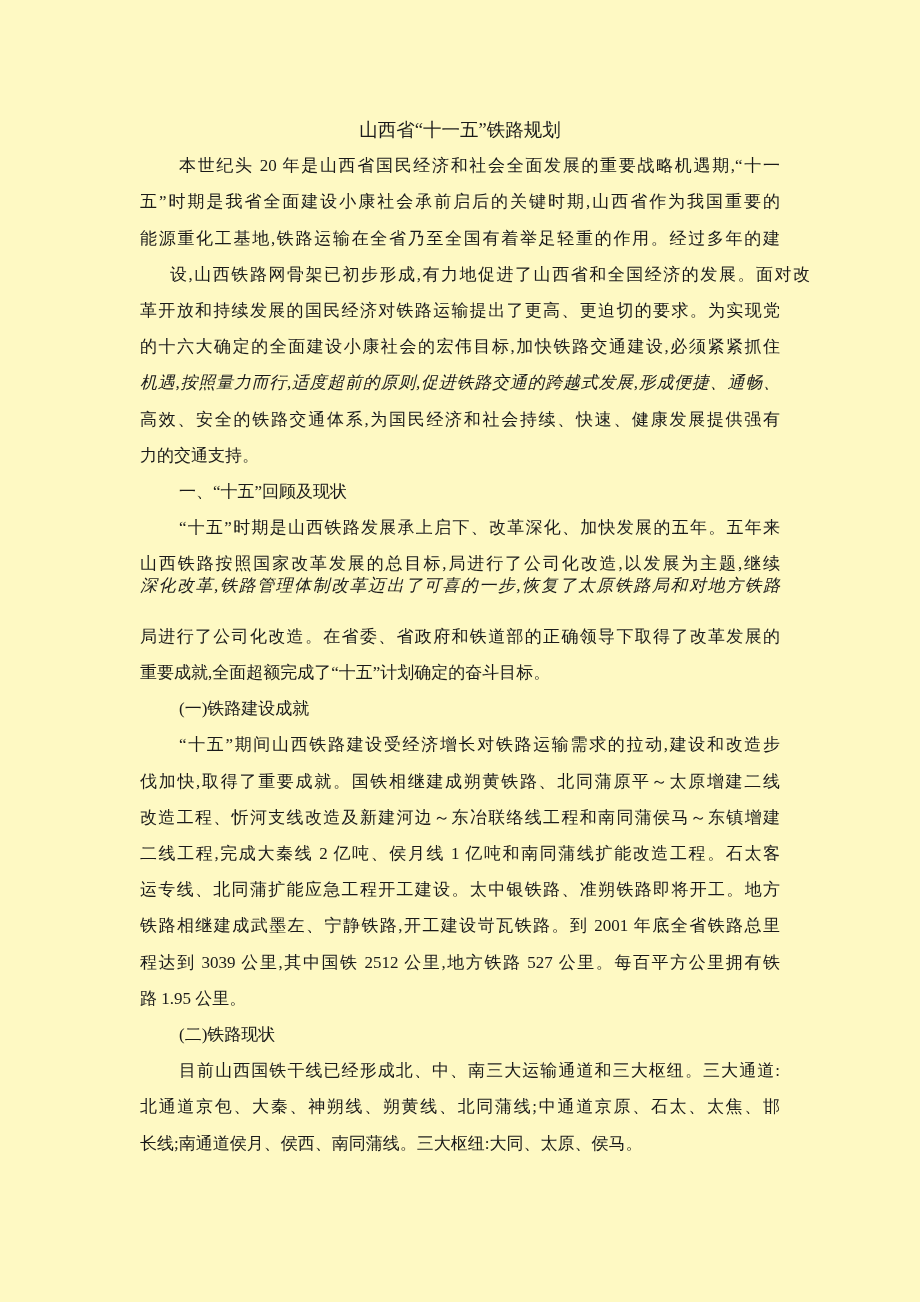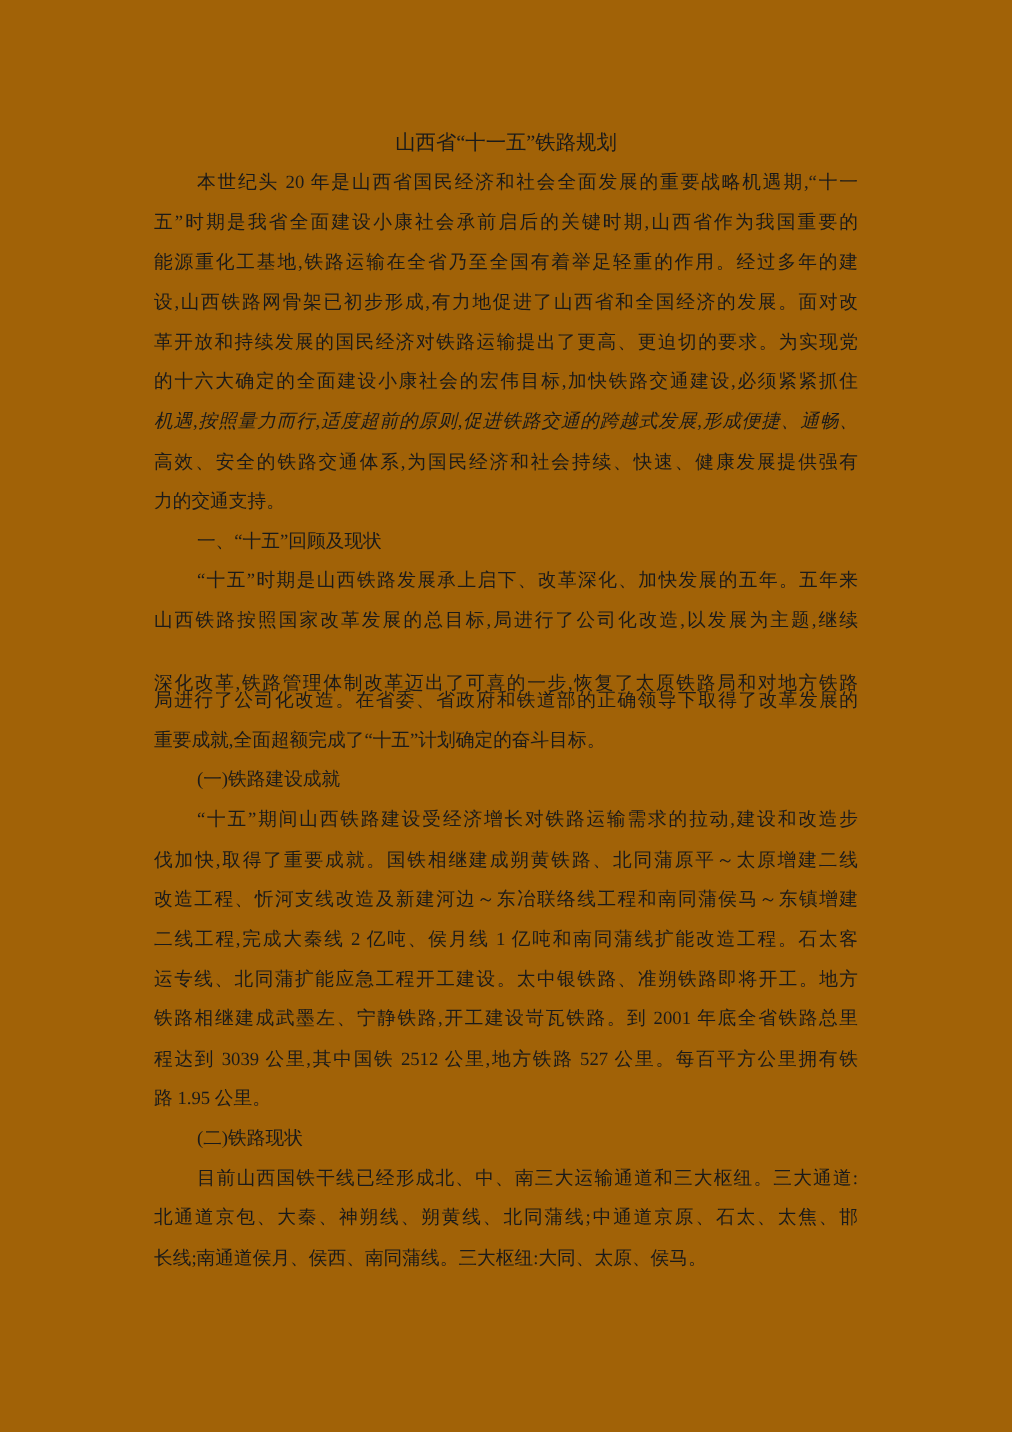--- a/index.html
+++ b/index.html
@@ -14,21 +14,21 @@
     overflow: hidden;
     font-family: "Liberation Serif", "DejaVu Serif", serif;
     color: #1a1a1a;
   }
   .page {
     position: absolute;
     left: 0;
     top: 0;
     width: 920px;
     height: 1302px;
-    background: #a16207;
+    background: #fef9c3;
   }
   .title {
     position: absolute;
     left: 0;
     width: 920px;
     top: 117px;
     text-align: center;
     font-size: 18.5px;
     line-height: 26px;
     white-space: nowrap;
@@ -56,30 +56,30 @@
 </style>
 </head>
 <body>
 
 <div class="page">
   <div class="title">山西省“十一五”铁路规划</div>
 
   <div class="line indent" style="top: 153.2px;">本世纪头 20 年是山西省国民经济和社会全面发展的重要战略机遇期,“十一</div>
   <div class="line" style="top: 189.4px;">五”时期是我省全面建设小康社会承前启后的关键时期,山西省作为我国重要的</div>
   <div class="line" style="top: 225.6px;">能源重化工基地,铁路运输在全省乃至全国有着举足轻重的作用。经过多年的建</div>
-  <div class="line" style="top: 261.8px;">设,山西铁路网骨架已初步形成,有力地促进了山西省和全国经济的发展。面对改</div>
+  <div class="line" style="top: 261.8px; margin-left: 30px;">设,山西铁路网骨架已初步形成,有力地促进了山西省和全国经济的发展。面对改</div>
   <div class="line" style="top: 298px;">革开放和持续发展的国民经济对铁路运输提出了更高、更迫切的要求。为实现党</div>
   <div class="line" style="top: 334.2px;">的十六大确定的全面建设小康社会的宏伟目标,加快铁路交通建设,必须紧紧抓住</div>
   <div class="line" style="top: 370.4px; font-style: italic;">机遇,按照量力而行,适度超前的原则,促进铁路交通的跨越式发展,形成便捷、通畅、</div>
   <div class="line" style="top: 406.6px;">高效、安全的铁路交通体系,为国民经济和社会持续、快速、健康发展提供强有</div>
   <div class="line last" style="top: 442.8px;">力的交通支持。</div>
   <div class="line indent last" style="top: 479px;">一、“十五”回顾及现状</div>
   <div class="line indent" style="top: 515.2px;">“十五”时期是山西铁路发展承上启下、改革深化、加快发展的五年。五年来</div>
   <div class="line" style="top: 551.4px;">山西铁路按照国家改革发展的总目标,局进行了公司化改造,以发展为主题,继续</div>
-  <div class="line" style="top: 608px;">深化改革,铁路管理体制改革迈出了可喜的一步,恢复了太原铁路局和对地方铁路</div>
+  <div class="line" style="top: 573px; font-style: italic;">深化改革,铁路管理体制改革迈出了可喜的一步,恢复了太原铁路局和对地方铁路</div>
   <div class="line" style="top: 623.8px;">局进行了公司化改造。在省委、省政府和铁道部的正确领导下取得了改革发展的</div>
   <div class="line last" style="top: 660px;">重要成就,全面超额完成了“十五”计划确定的奋斗目标。</div>
   <div class="line indent last" style="top: 696.2px;">(一)铁路建设成就</div>
   <div class="line indent" style="top: 732.4px;">“十五”期间山西铁路建设受经济增长对铁路运输需求的拉动,建设和改造步</div>
   <div class="line" style="top: 768.6px;">伐加快,取得了重要成就。国铁相继建成朔黄铁路、北同蒲原平～太原增建二线</div>
   <div class="line" style="top: 804.8px;">改造工程、忻河支线改造及新建河边～东冶联络线工程和南同蒲侯马～东镇增建</div>
   <div class="line" style="top: 841px;">二线工程,完成大秦线 2 亿吨、侯月线 1 亿吨和南同蒲线扩能改造工程。石太客</div>
   <div class="line" style="top: 877.2px;">运专线、北同蒲扩能应急工程开工建设。太中银铁路、准朔铁路即将开工。地方</div>
   <div class="line" style="top: 913.4px;">铁路相继建成武墨左、宁静铁路,开工建设岢瓦铁路。到 2001 年底全省铁路总里</div>
   <div class="line" style="top: 949.6px;">程达到 3039 公里,其中国铁 2512 公里,地方铁路 527 公里。每百平方公里拥有铁</div>

